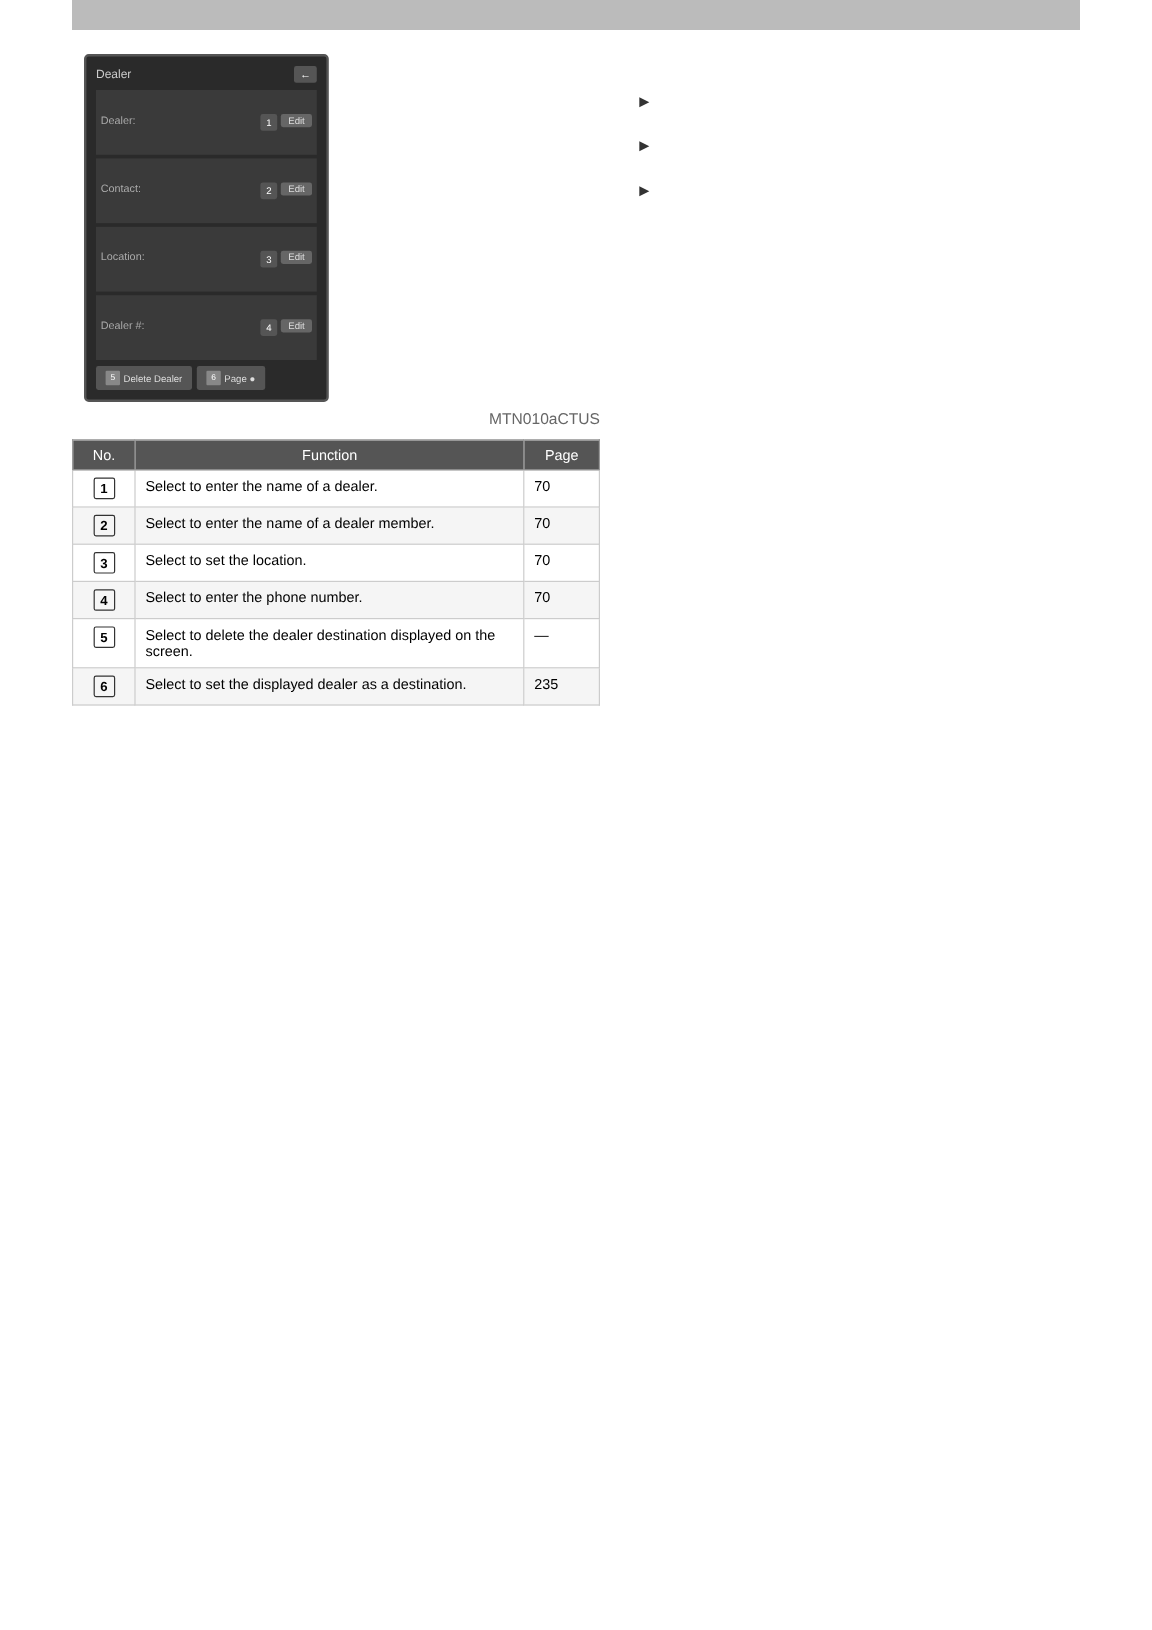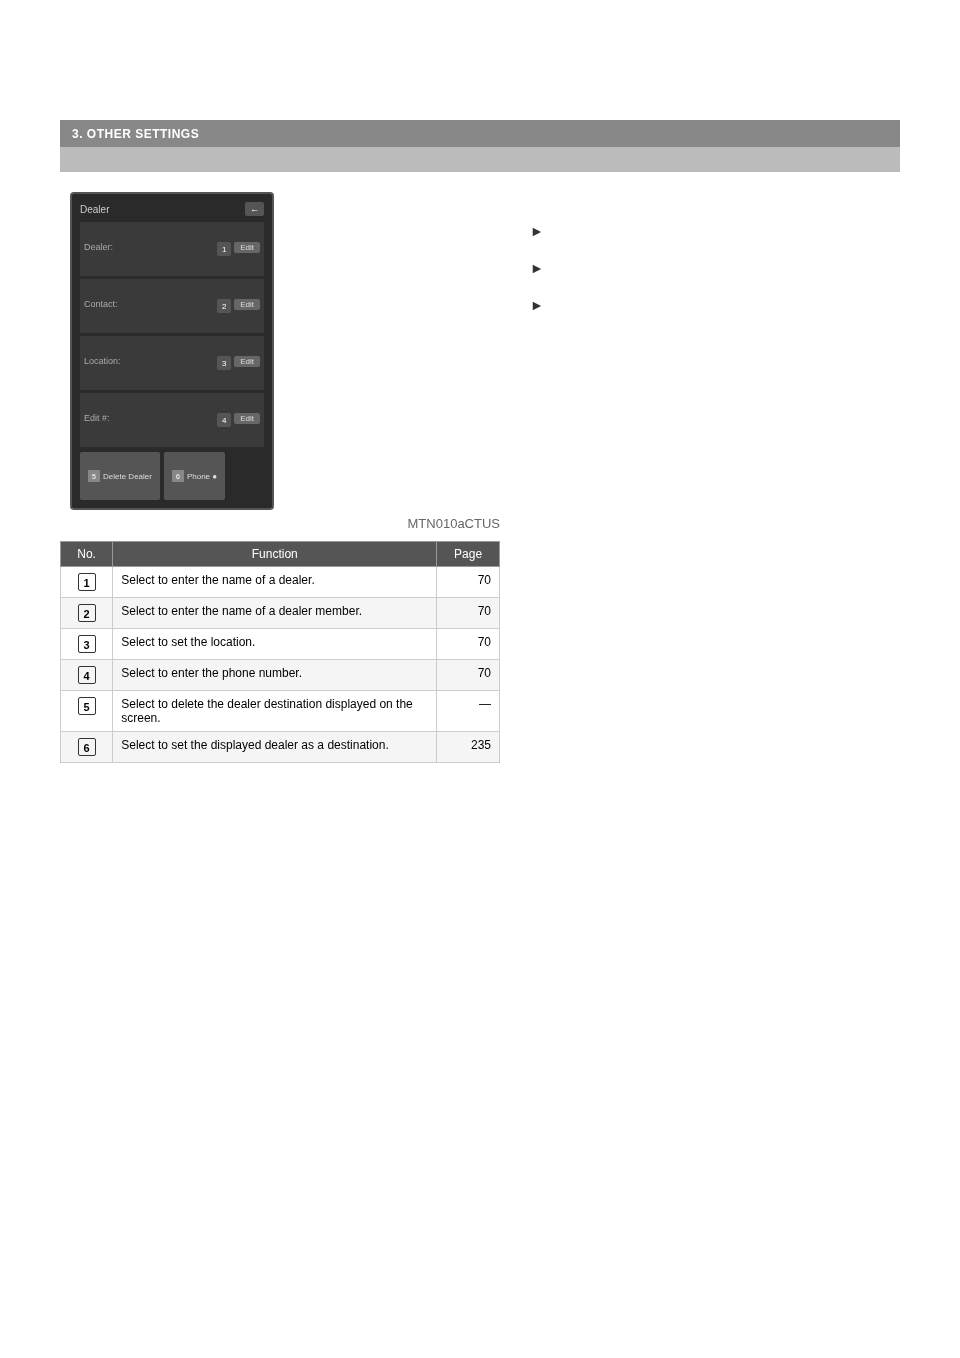--- a/index.html
+++ b/index.html
@@ -124,21 +124,21 @@
     .dealer-bottom-btns {
       display: flex;
       gap: 4px;
       margin-top: 5px;
     }
 
     .dealer-delete-btn {
       background: #555;
       color: #ddd;
       font-size: 8px;
-      padding: 18px 8px;
+      padding: 4px 8px;
       border-radius: 2px;
       display: flex;
       align-items: center;
       gap: 3px;
     }
 
     .dealer-enter-btn {
       background: #555;
       color: #ddd;
       font-size: 8px;
@@ -220,21 +220,21 @@
       font-size: 11px;
       font-weight: bold;
     }
 
     .td-center {
       text-align: center;
       vertical-align: middle;
     }
 
     .td-page {
-      text-align: right;
+      text-align: left;
       vertical-align: middle;
       font-size: 12px;
     }
 
     
     .right-column {
       flex: 1;
       padding-top: 30px;
     }
 
@@ -256,23 +256,20 @@
       font-size: 12px;
       line-height: 1.5;
       color: #333;
     }
   </style>
 </head>
 <body>
 
 <div class="page-wrapper">
 
-  <div class="header-bar">
-    <span class="section-title">3. OTHER SETTINGS</span>
-  </div>
   <div class="subheader-bar">
     <span>&nbsp;</span>
   </div>
 
   <div class="content-area">
 
     <div class="left-column">
 
       <div class="dealer-screen">
         <div class="dealer-screen-header">
@@ -292,33 +289,33 @@
           <span class="dealer-edit-btn">Edit</span>
         </div>
 
         <div class="dealer-row">
           <span class="dealer-row-label">Location:</span>
           <span class="dealer-row-num">3</span>
           <span class="dealer-edit-btn">Edit</span>
         </div>
 
         <div class="dealer-row">
-          <span class="dealer-row-label">Edit #:</span>
+          <span class="dealer-row-label">Dealer #:</span>
           <span class="dealer-row-num">4</span>
           <span class="dealer-edit-btn">Edit</span>
         </div>
 
         <div class="dealer-bottom-btns">
           <span class="dealer-delete-btn">
             <span class="btn-num">5</span>
             <span>Delete Dealer</span>
           </span>
           <span class="dealer-enter-btn">
             <span class="btn-num">6</span>
-            <span>Phone ●</span>
+            <span>Page ●</span>
           </span>
         </div>
       </div>
 
       <div class="screen-caption">MTN010aCTUS</div>
 
       <table class="function-table">
         <thead>
           <tr>
             <th class="no-col">No.</th>

